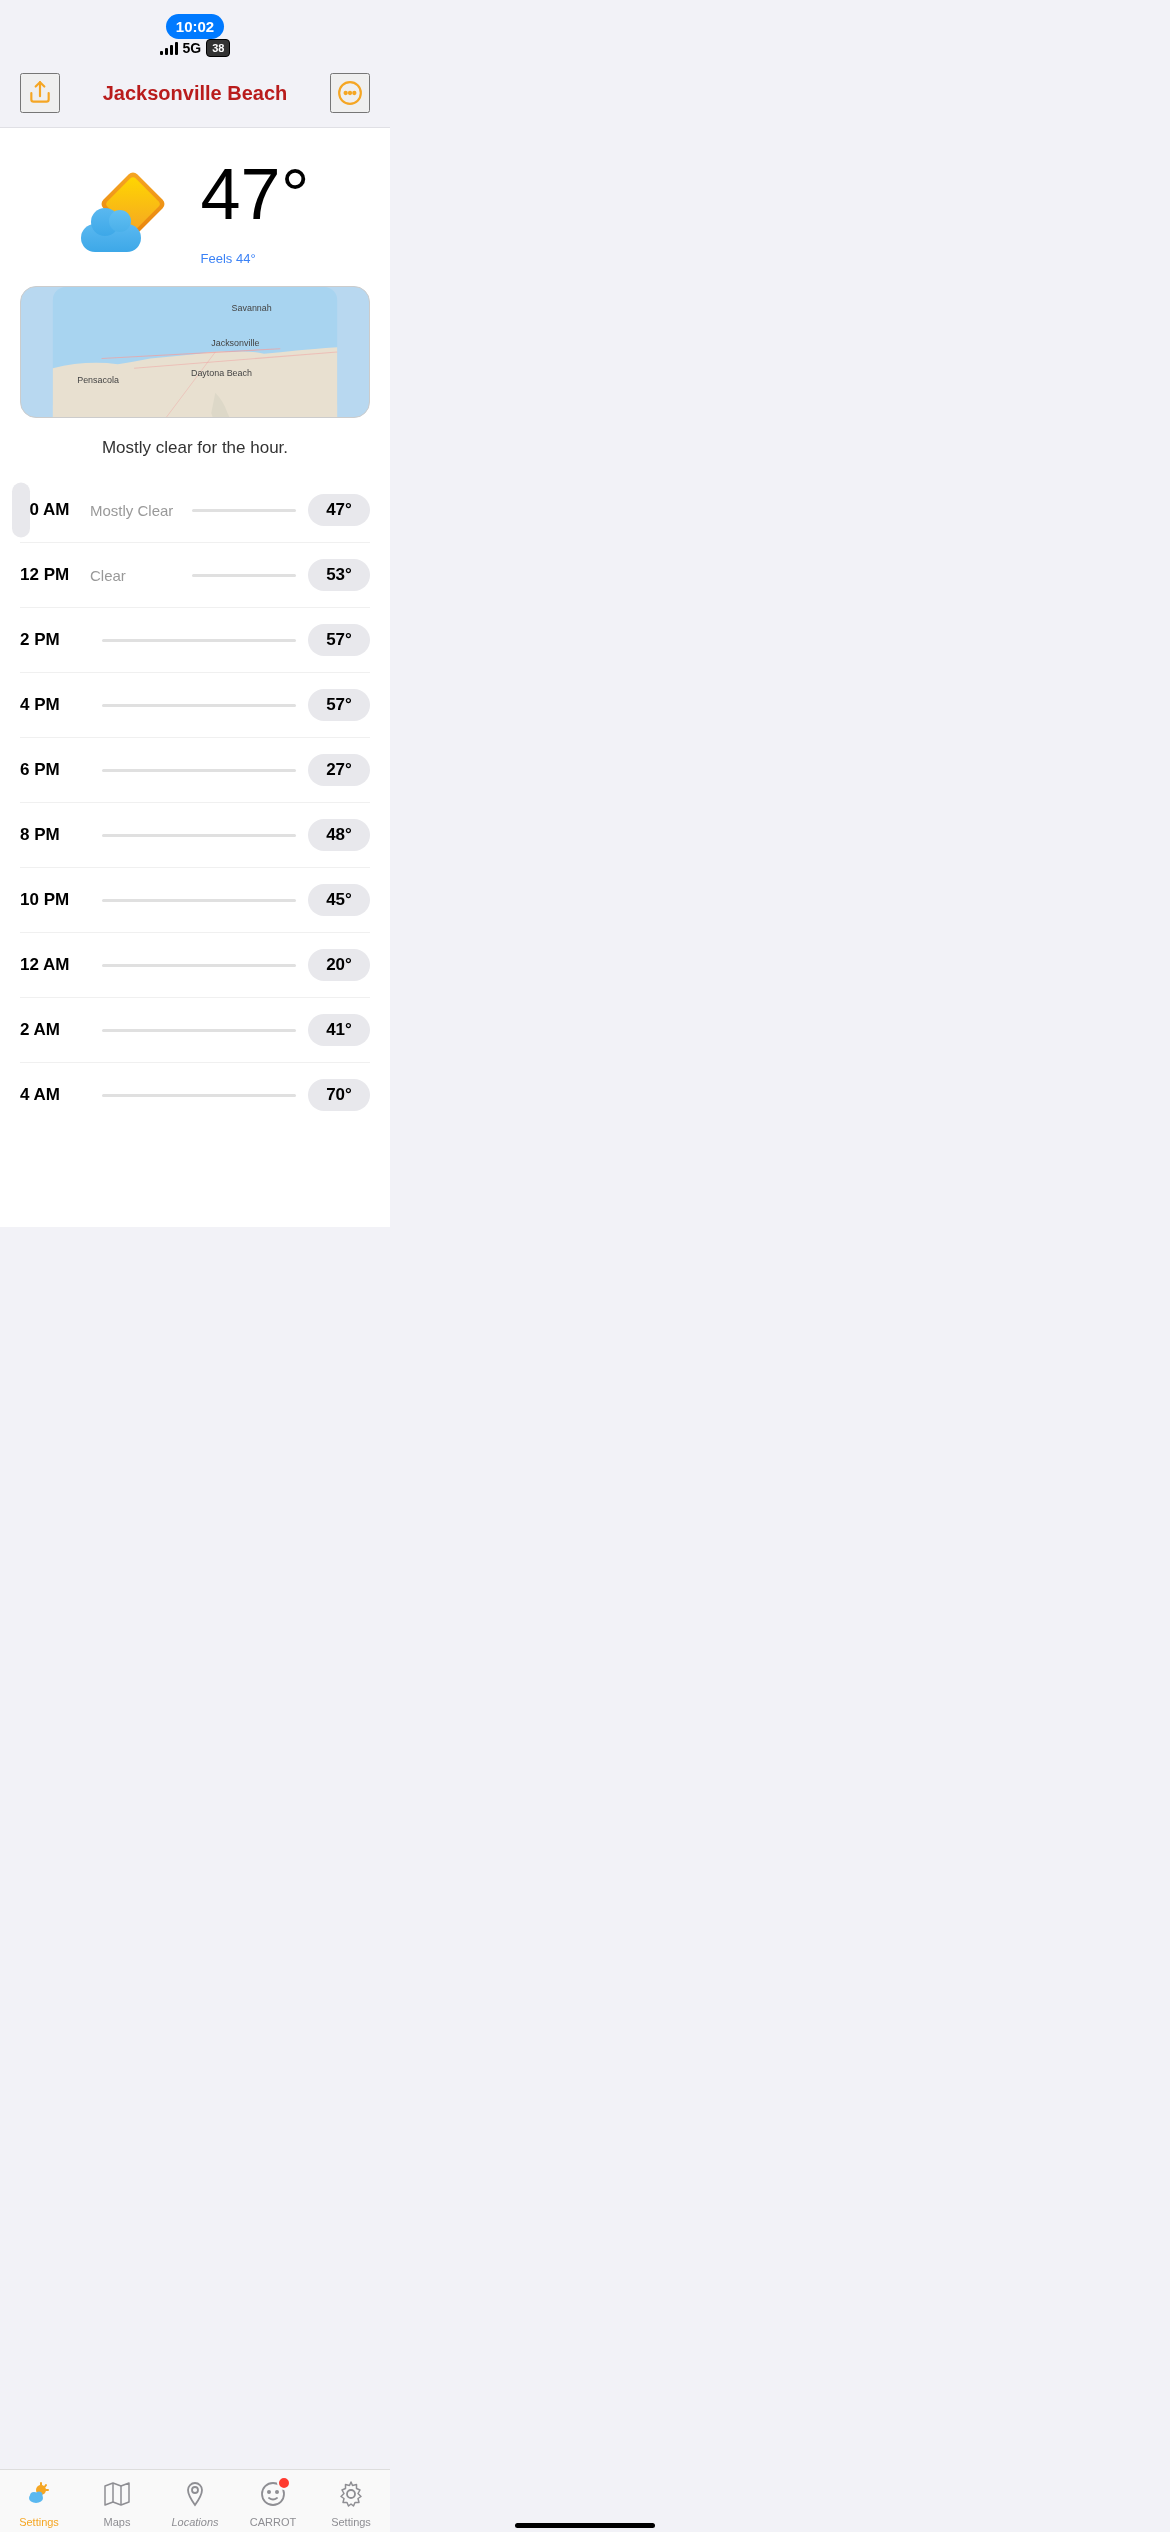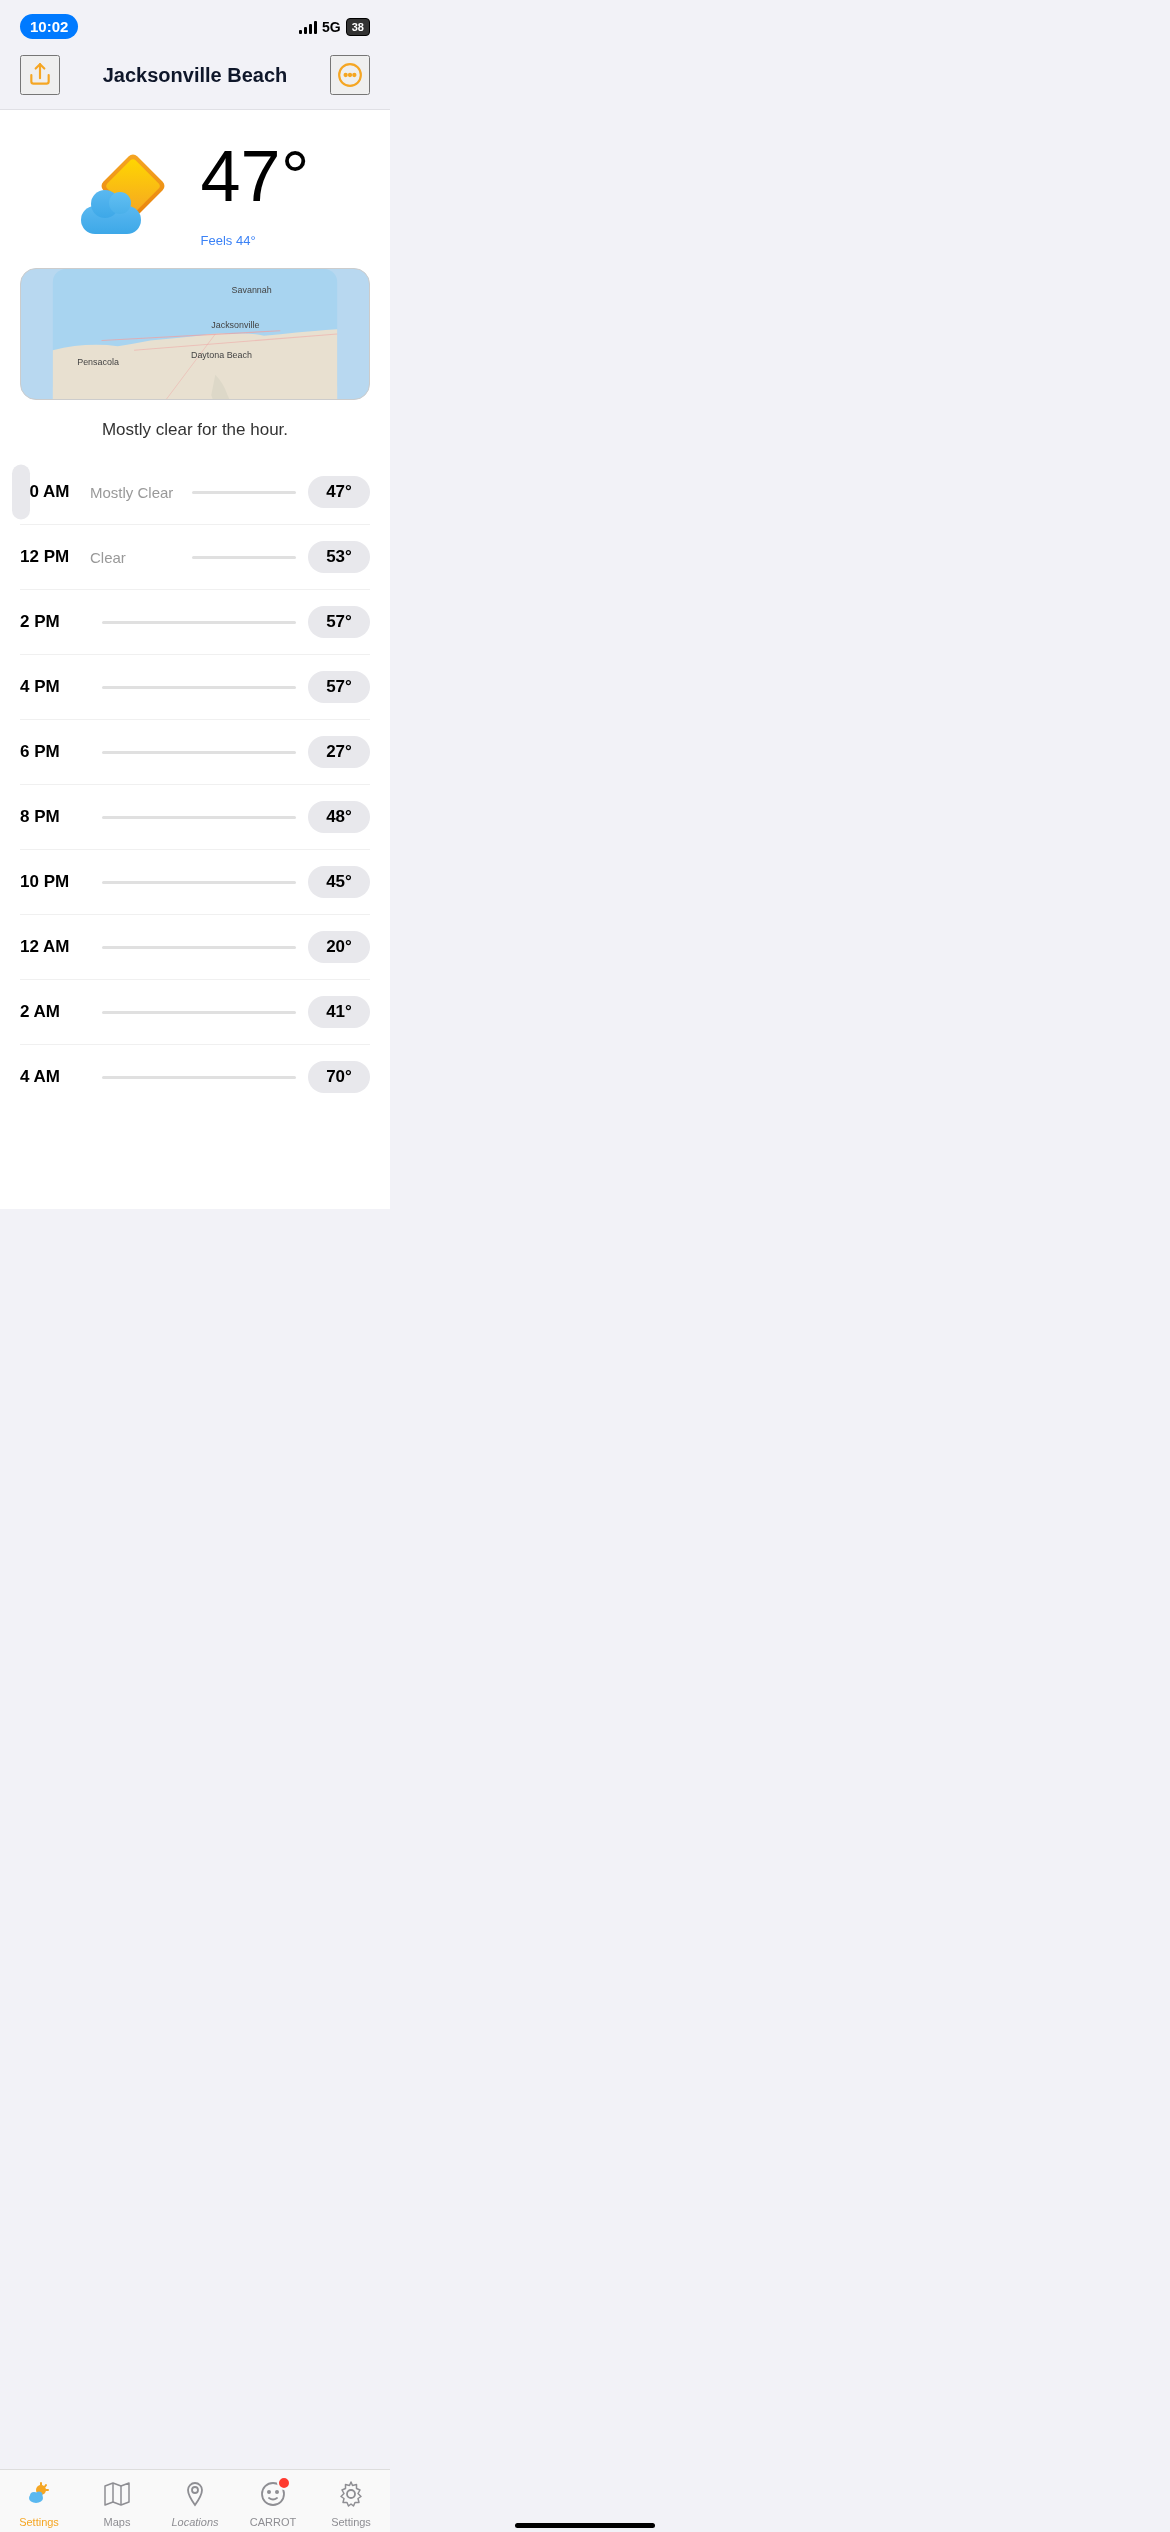--- a/index.html
+++ b/index.html
@@ -14,20 +14,21 @@
       position: relative;
     }
 
     
     .status-bar {
       display: flex;
       justify-content: space-between;
       align-items: center;
       padding: 14px 20px 6px;
       background: #f2f2f7;
+      flex-direction: column;
     }
 
     .status-time {
       background: #007AFF;
       color: white;
       font-size: 15px;
       font-weight: 700;
       padding: 4px 10px;
       border-radius: 20px;
     }
@@ -79,21 +80,21 @@
       height: 40px;
       display: flex;
       align-items: center;
       justify-content: center;
       cursor: pointer;
     }
 
     .header-title {
       font-size: 20px;
       font-weight: 700;
-      color: #0f172a;
+      color: #b91c1c;
     }
 
     .header-more-btn {
       width: 40px;
       height: 40px;
       display: flex;
       align-items: center;
       justify-content: center;
       cursor: pointer;
     }

